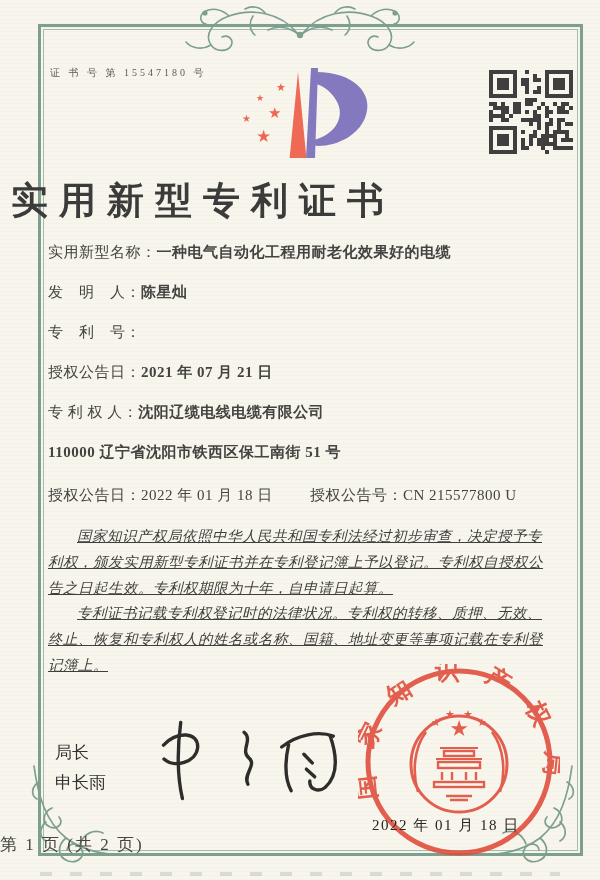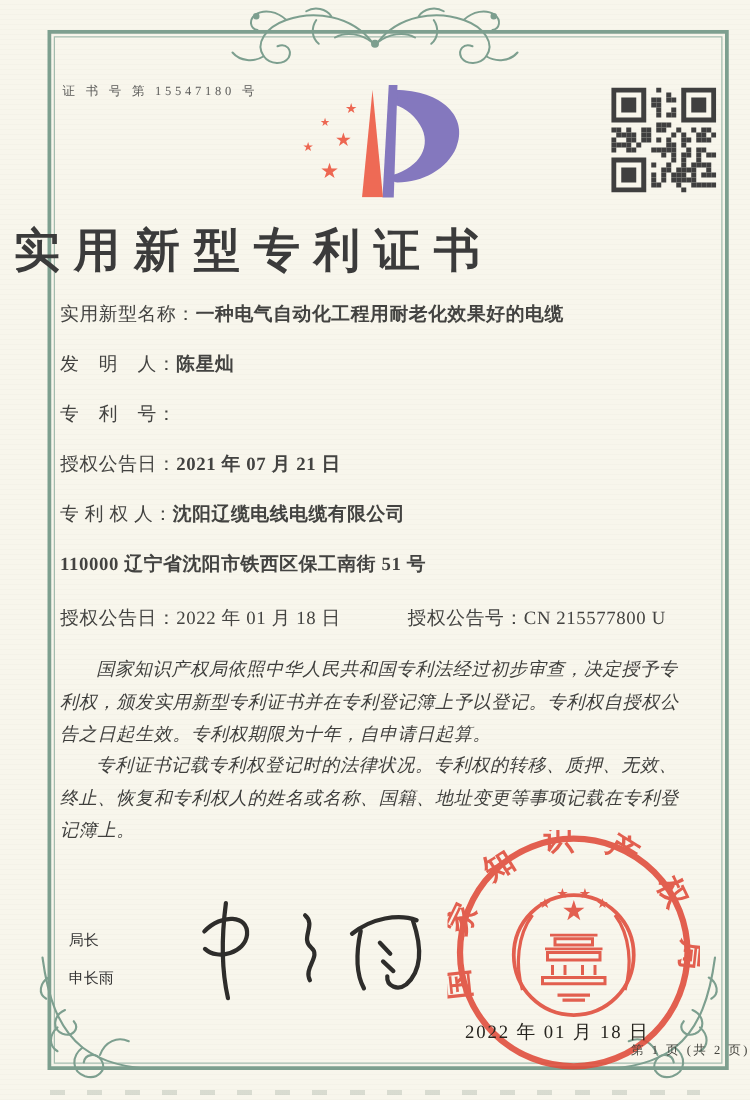--- a/index.html
+++ b/index.html
@@ -24,32 +24,32 @@
   .logo .psvg{position:absolute;left:0;top:0;}
   .qr{position:absolute;left:489px;top:70px;width:84px;height:84px;}
   .title{position:absolute;left:0;right:0;top:176px;
          font-size:37px;font-weight:600;color:#3b3b3b;letter-spacing:11px;text-indent:11px;}
   .fields{position:absolute;left:48px;top:240px;width:510px;}
   .frow{display:flex;font-size:15px;line-height:25px;color:#434341;margin-bottom:15px;
         letter-spacing:0.5px;white-space:nowrap;}
   .frow .lbl{flex:0 0 auto;}
   .frow .val{flex:0 0 auto;font-weight:bold;}
   .grant{display:flex;font-size:15px;line-height:25px;color:#434341;letter-spacing:0.5px;
-         margin-top:18px;gap:16px;}
+         margin-top:18px;}
   .grant .gleft{width:262px;}
   .paras{position:absolute;left:48px;top:524px;width:508px;font-size:14.5px;line-height:1.78;
-         color:#3f3f3d;font-style:italic;letter-spacing:0.5px;}
+         color:#3f3f3d;font-style:italic;letter-spacing:0.5px;text-decoration:underline;}
   .paras p{margin:0;text-indent:2em;}
-  .sig-block{position:absolute;left:55px;top:738px;font-size:12px;color:#333;line-height:30px;
-             font-family:Liberation Mono, monospace;}
+  .sig-block{position:absolute;left:55px;top:738px;font-size:17px;color:#333;line-height:30px;
+             font-family:Liberation Serif, serif;}
   .hand-sign{position:absolute;left:148px;top:708px;width:210px;height:100px;transform:rotate(-2deg);}
   .seal{position:absolute;left:358px;top:664px;width:202px;height:200px;opacity:0.88;}
   .seal-date{position:absolute;left:372px;top:816px;font-size:15px;color:#26241f;
              letter-spacing:1.5px;z-index:5;}
-  .footer{position:absolute;left:0;right:0;top:833px;text-align:right;font-size:10px;
+  .footer{position:absolute;left:0;right:0;top:833px;text-align:left;font-size:17px;
           color:#45453f;letter-spacing:2px;}
   .nextpage{position:absolute;left:40px;right:40px;bottom:4px;height:4px;opacity:.45;
      background:repeating-linear-gradient(90deg, rgba(110,130,115,.5) 0 12px, transparent 12px 30px);}
 </style>
 </head>
 <body>
 
 <div class="page">
 
   <div class="frame"></div>

